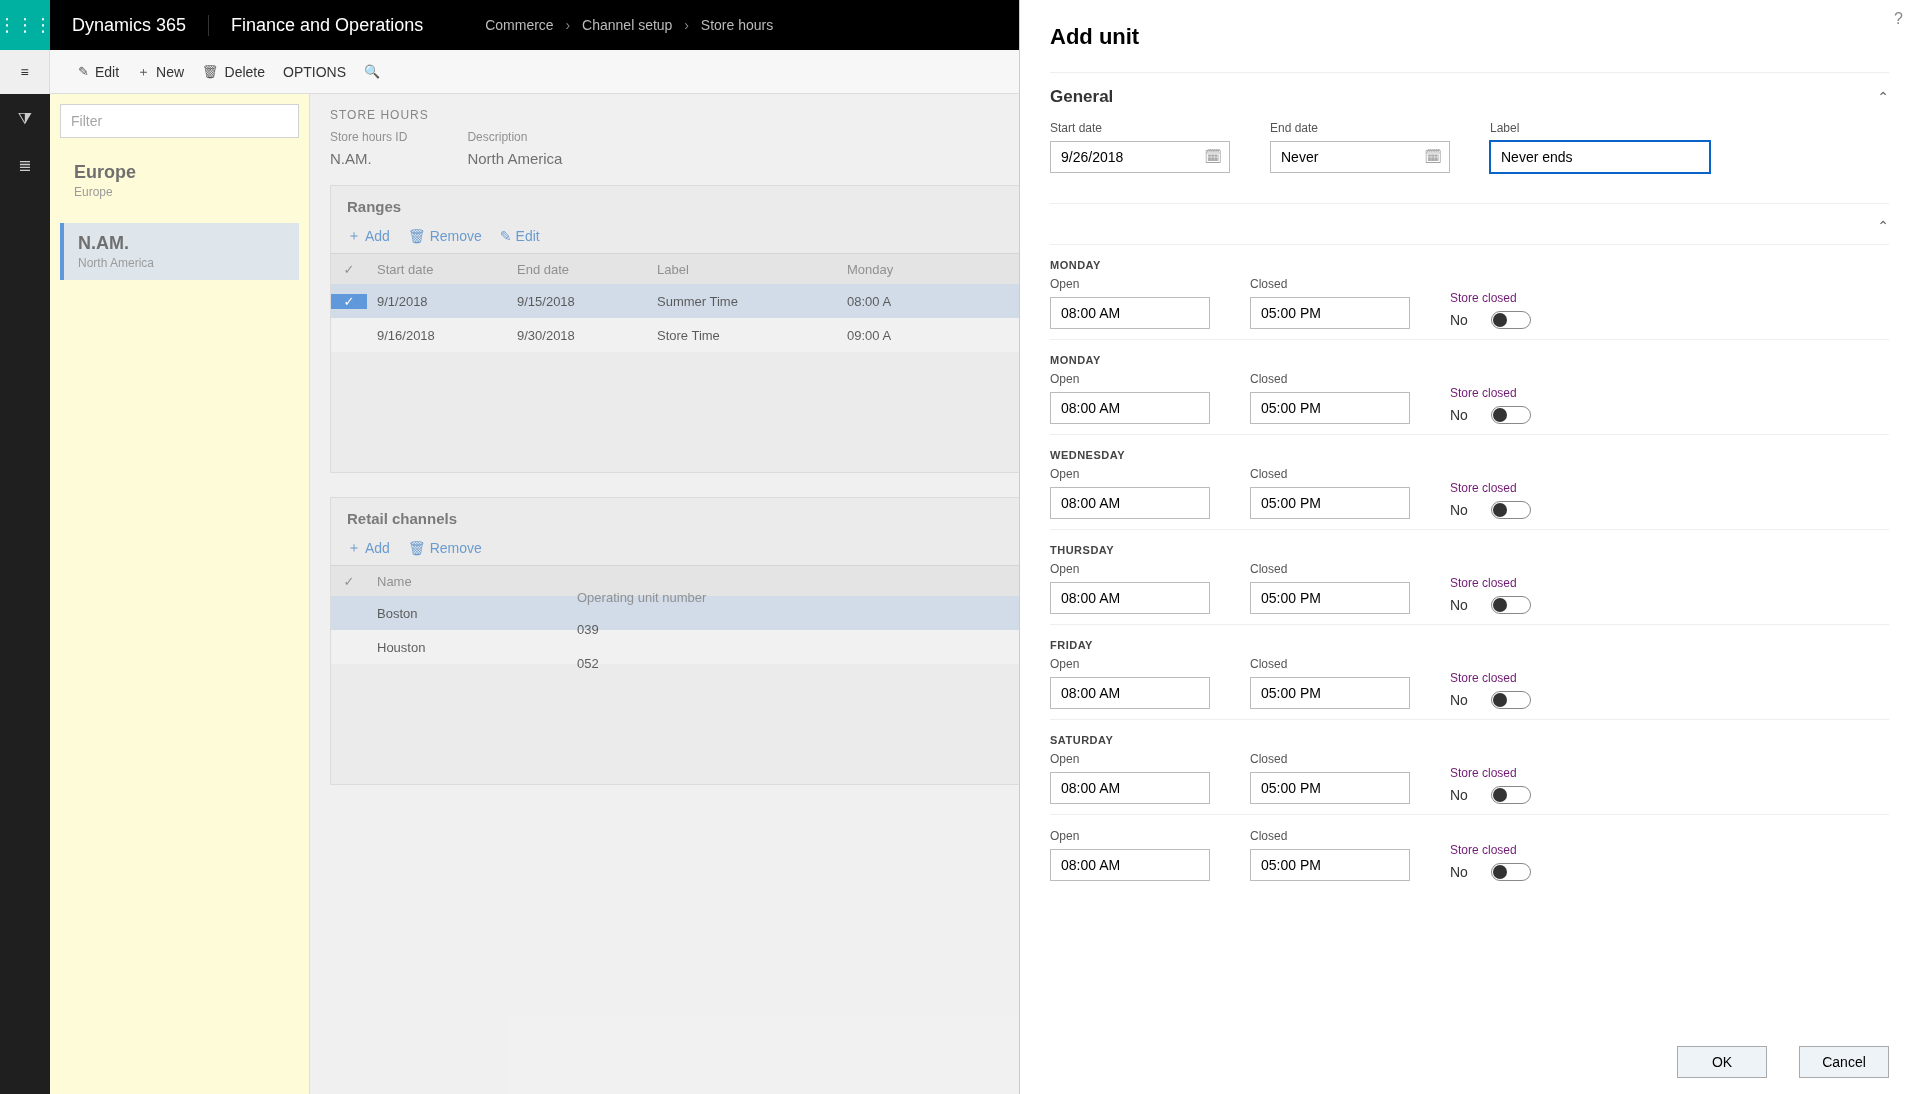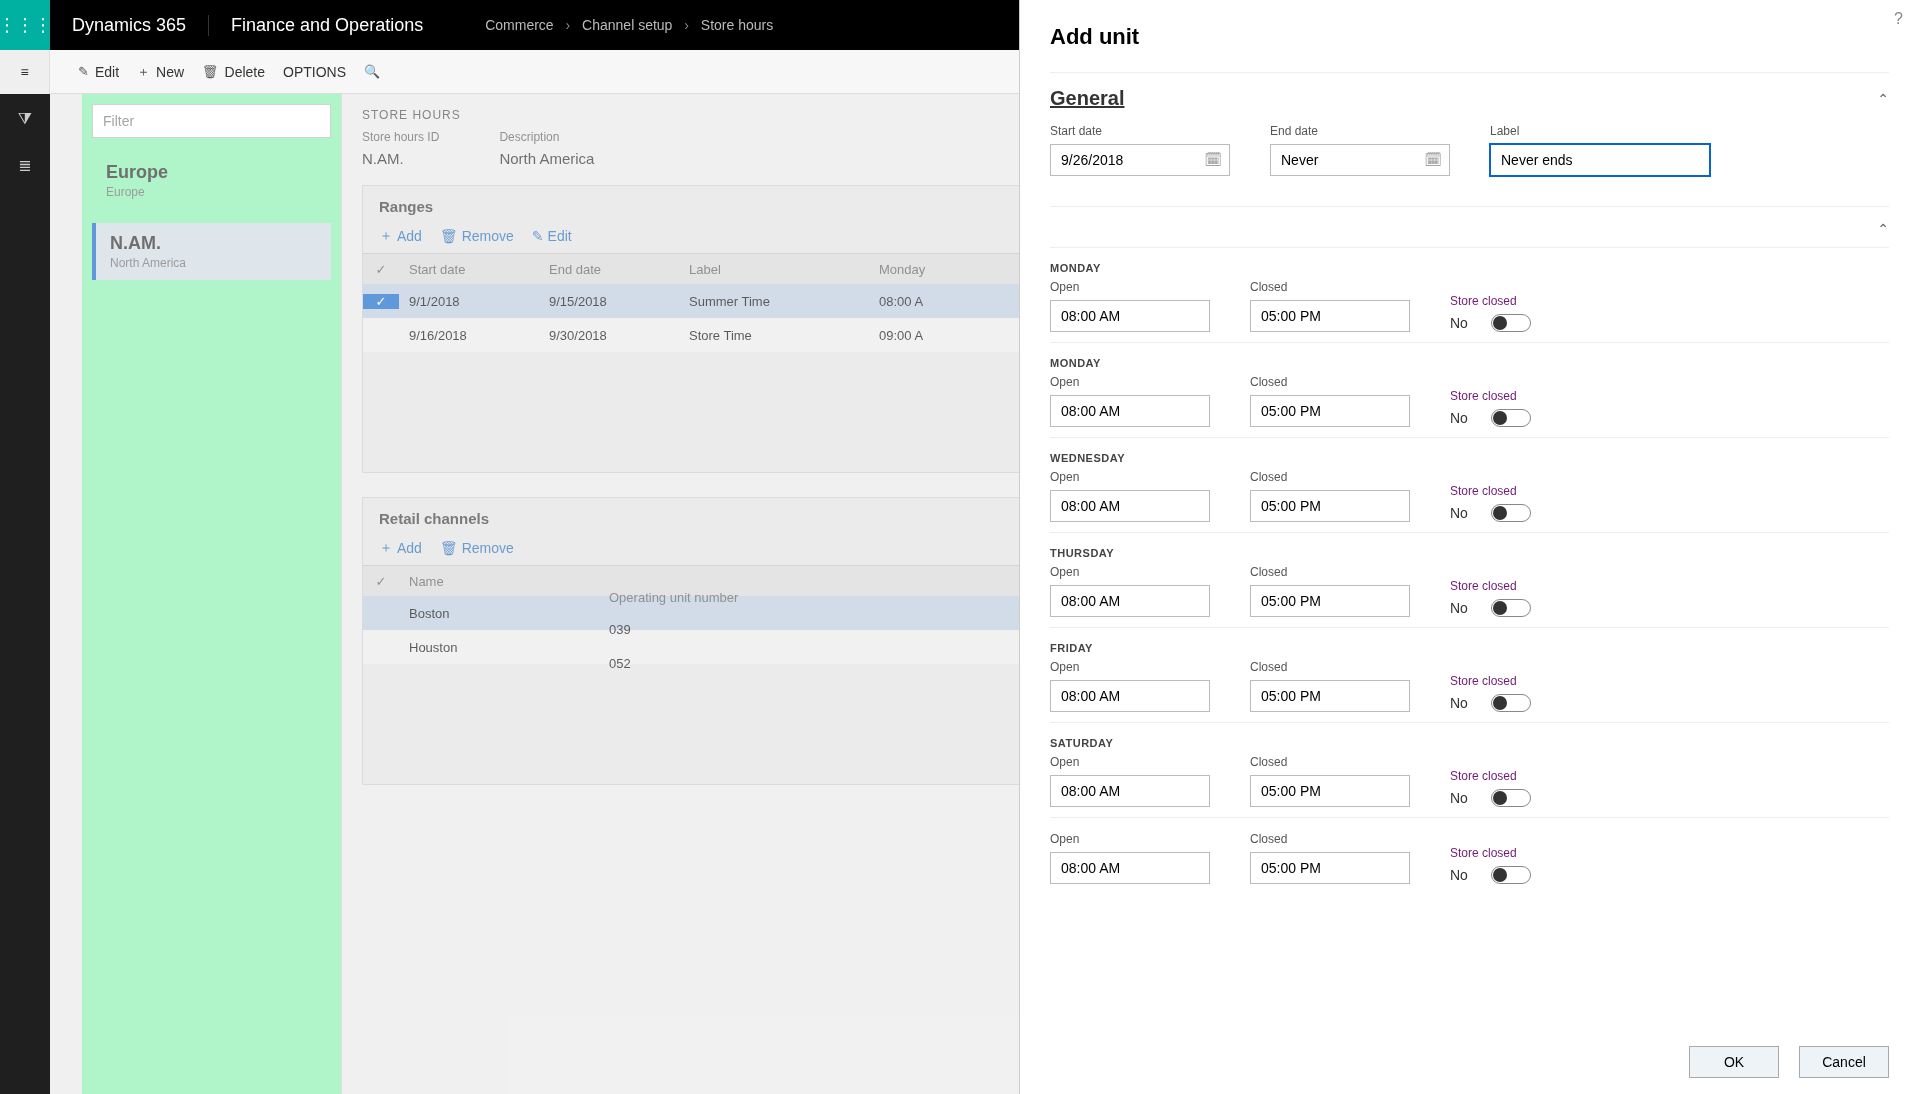--- a/index.html
+++ b/index.html
@@ -18,21 +18,21 @@
 .actionbar .hamburger-cell { position:absolute; left:0; width:50px; height:44px; background:#efefef; border-right:1px solid #ddd; display:flex;align-items:center;justify-content:center;}
 .actionbar .item { display:flex; align-items:center; gap:6px; cursor:pointer; }
 .actionbar .icon { font-size:13px; color:#555;}
 
 
 .leftrail { position:absolute; top:50px; left:0; width:50px; bottom:0; background:#1f1f1f; display:flex; flex-direction:column; align-items:center; gap:28px; padding-top:14px;}
 .leftrail .railicon { color:#ccc; font-size:16px; cursor:pointer;}
 
 
 .main { position:absolute; top:94px; left:50px; right:0; bottom:0; display:flex; background:#e9e9e9;}
-.nav { width: 260px; background:#86efac; border-right:1px solid #ccc; padding: 10px; margin-left: 32px;}
+.nav { width: 260px; background:#fef9c3; border-right:1px solid #ccc; padding: 10px;}
 .nav .filter { width:100%; height:34px; border:1px solid #bbb; background:#fff; padding:0 10px; font-size:14px;}
 .nav .group { margin-top:14px; padding:10px 14px; cursor:pointer;}
 .nav .group .title { font-size:18px; font-weight:600; color:#222;}
 .nav .group .sub { font-size:12px; color:#666; margin-top:2px;}
 .nav .group.selected { background:#cdd7e1; border-left:4px solid #0a63c9;}
 .content { flex:1; background:#e9e9e9; padding: 14px 20px; overflow:auto;}
 .content .heading { font-size:12px; letter-spacing:1px; color:#444; margin-bottom:8px;}
 .fieldrow { display:flex; gap:60px; margin-bottom:18px;}
 .fieldrow .label { font-size:12px; color:#555;}
 .fieldrow .value { font-size:15px; color:#222; margin-top:6px;}
@@ -54,40 +54,40 @@
 
 
 .dim { position:absolute; inset:0; background:rgba(255,255,255,0.35); pointer-events:none;}
 
 
 .slide { position:absolute; top:0; right:0; bottom:0; width: 900px; background:#fff; border-left:1px solid #ccc; display:flex; flex-direction:column;}
 .slide .help { position:absolute; top:10px; right:16px; color:#888; font-size:16px; cursor:pointer;}
 .slide .shead { padding: 24px 30px 10px; font-size:22px; font-weight:600;}
 .slide .section { padding: 12px 30px; }
 .slide .section-title-row { display:flex; align-items:center; justify-content:space-between; border-top:1px solid #eee; padding-top:14px;}
-.slide .section-title { font-size:20px; font-weight:600; color:#333;text-decoration:underline;}
+.slide .section-title { font-size:17px; font-weight:600; color:#333;}
 .slide .chev { color:#666; font-size:14px; cursor:pointer;}
 .slide .row3 { display:flex; gap:40px; margin-top:14px; margin-bottom:6px;}
 .slide .field { display:flex; flex-direction:column; }
 .slide .field .flab { font-size:12px; color:#555; margin-bottom:6px;}
 .slide .field .iwrap { position:relative;}
 .slide .field input { height:32px; border:1px solid #bbb; padding:0 10px; font-size:14px; background:#fff; width:180px;}
 .slide .field input.focused { border:1px solid #0a63c9; outline:1px solid #0a63c9;}
 .slide .field .calicon { position:absolute; right:8px; top:7px; color:#888; font-size:14px;}
 .slide .daysec { margin-top:10px; border-top:1px solid #eee; padding-top:14px;}
 .slide .dayhead { font-size:11px; font-weight:700; letter-spacing:0.5px; color:#444; margin-bottom:6px;}
 .slide .dayrow { display:flex; gap:40px; align-items:flex-end;}
 .slide .timefield input{ width:160px;}
 .slide .sc { display:flex; flex-direction:column;}
 .slide .sc .sclab{ font-size:12px; color:#701a75; margin-bottom:6px;}
 .slide .sc .scrow { display:flex; align-items:center; gap:21px;}
 .slide .sc .scval{ font-size:14px; color:#333; width:20px;}
 .toggle { width:40px; height:18px; border:1px solid #888; border-radius:10px; position:relative; background:#fff; cursor:pointer;}
 .toggle .knob { position:absolute; left:1px; top:1px; width:14px; height:14px; background:#333; border-radius:50%;}
-.slide .footer { margin-top:auto; display:flex; justify-content:flex-end; gap:20px; padding:16px 30px;}
+.slide .footer { margin-top:auto; display:flex; justify-content:flex-end; gap:32px; padding:16px 30px;}
 .slide .footer button { height:32px; min-width:90px; border:1px solid #aaa; background:#eef3f8; font-size:14px; cursor:pointer;}
 .slide .scroll { overflow-y:auto; flex:1;}
 </style>
 </head>
 <body>
 
 <div class="topbar">
   <div class="waffle">⋮⋮⋮</div>
   <div class="brand">Dynamics 365</div>
   <div class="module">Finance and Operations</div>

